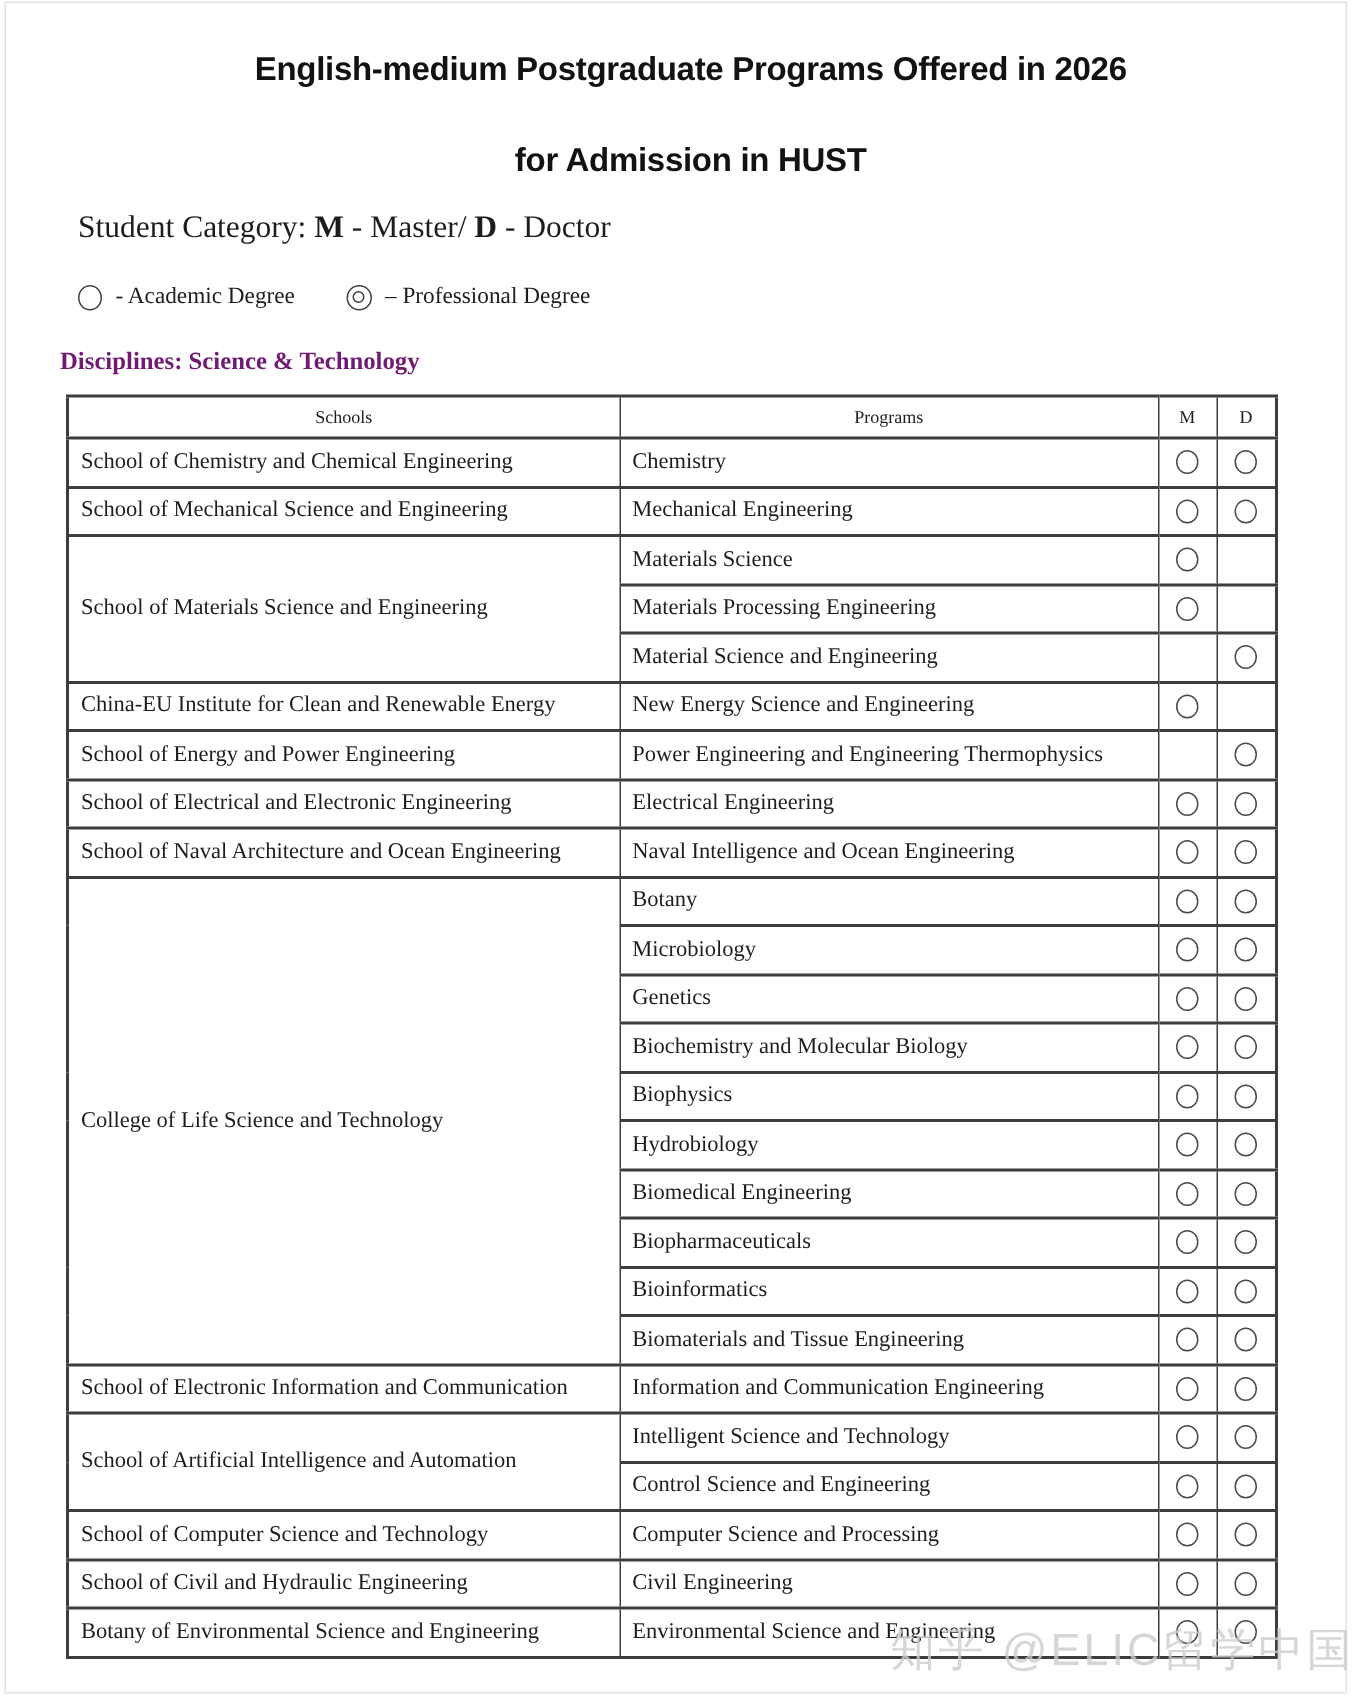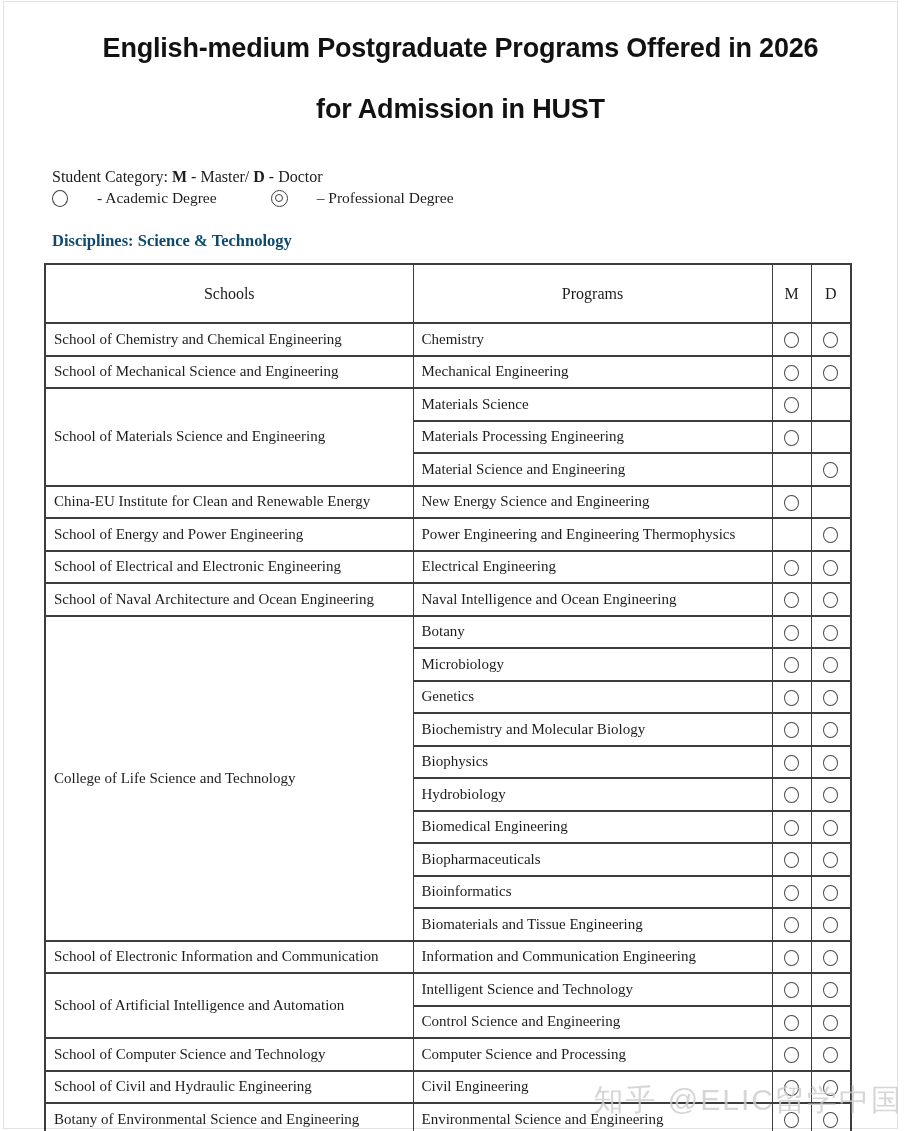--- a/index.html
+++ b/index.html
@@ -16,39 +16,38 @@
     left: 3px; right: 7px; top: 1px; bottom: 2px;
     border: 1px solid #e2e2e2;
     pointer-events: none;
   }
   .title {
     position: absolute;
     left: 16px; right: 0;
     text-align: center;
     font-family: "Liberation Sans", sans-serif;
     font-weight: 700;
-    font-size: 27px;
+    font-size: 22px;
     color: #121212;
     letter-spacing: -0.2px;
   }
   .title-line1 { top: 33px; }
   .title-line2 { top: 94px; }
   .category-note {
     position: absolute;
-    left: 52px; top: 168px;
-    font-size: 16px;
+    left: 52px; top: 139px;
+    font-size: 21px;
   }
   .category-note b { font-weight: 700; }
   .legend-row {
     position: absolute;
     left: 52px; top: 189px;
     display: flex;
     align-items: center;
     font-size: 15.5px;
-    gap: 20px;
   }
   .sym-circle {
     display: inline-block;
     width: 16px; height: 17px;
     border: 1.6px solid #3f3f3f;
     border-radius: 50%;
     flex: 0 0 auto;
   }
   .sym-dbl {
     display: inline-flex;
@@ -61,24 +60,24 @@
   }
   .sym-dbl .inner {
     width: 8px; height: 8px;
     border: 1.6px solid #3f3f3f;
     border-radius: 50%;
   }
   .legend-label { margin-left: 9px; }
   .legend-gap { margin-left: 34px; }
   .disciplines-heading {
     position: absolute;
-    left: 52px; top: 231px;
+    left: 40px; top: 231px;
     font-weight: 700;
     font-size: 16.5px;
-    color: #0c4a6e;
+    color: #701a75;
   }
   table.programs-table {
     position: absolute;
     left: 44px; top: 263px;
     width: 806px;
     border-collapse: collapse;
     table-layout: fixed;
   }
   .programs-table col.c-school  { width: 368px; }
   .programs-table col.c-program { width: 359px; }
@@ -86,23 +85,23 @@
   .programs-table col.c-d { width: 40px; }
   .programs-table th, .programs-table td {
     border-left: 1px solid #3d3d3d;
     border-right: 1px solid #3d3d3d;
     border-top: 2px solid #3d3d3d;
     border-bottom: 2px solid #3d3d3d;
     background: transparent;
   }
   .programs-table { border: 2px solid #3d3d3d; }
   .programs-table th {
-    height: 59px;
+    height: 28px;
     font-weight: 400;
-    font-size: 16px;
+    font-size: 12px;
     text-align: center;
     color: #1d1d1d;
   }
   .programs-table td {
     height: 32.5px;
     font-size: 15px;
     vertical-align: middle;
   }
   td.school-cell, td.program-cell {
     padding-left: 8px;

